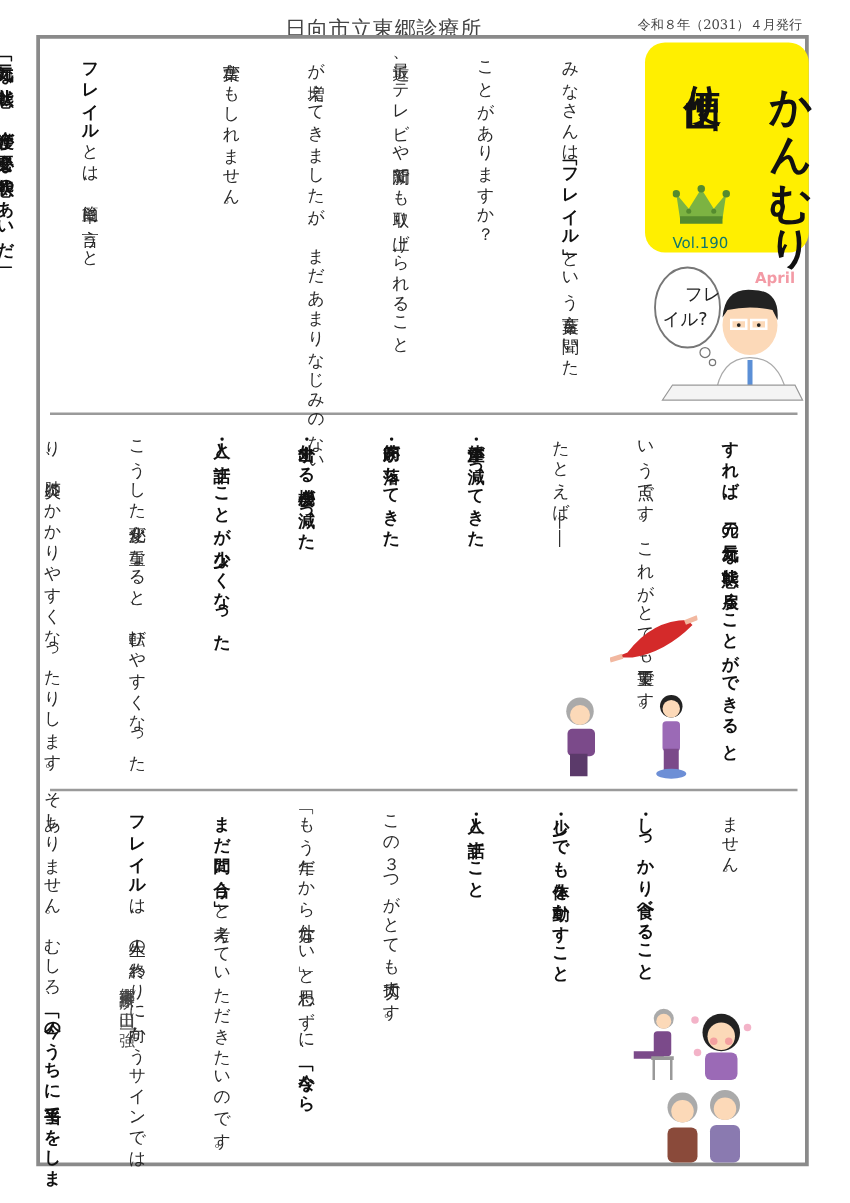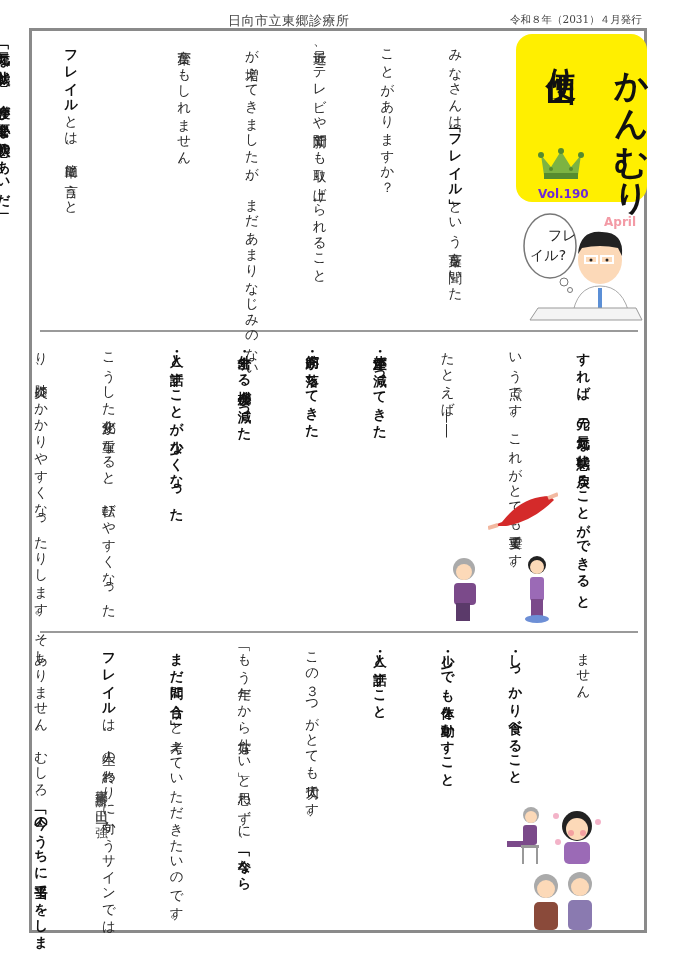--- a/index.html
+++ b/index.html
@@ -1,36 +1,36 @@
 <!DOCTYPE html>
 <html><head>
 <meta charset="utf-8">
 <style>
   html, body { margin: 0; padding: 0; background: #ffffff; }
   body { width: 680px; height: 962px; position: relative; overflow: hidden;
          font-family: "DejaVu Sans", sans-serif; color: #222; }
-  .hdr-org { position: absolute; top: 12px; left: 228px; font-size: 13px; color: #444;
+  .hdr-org { position: absolute; top: 12px; left: 228px; font-size: 17px; color: #444;
              font-family: "DejaVu Serif", serif; letter-spacing: 0.5px; }
   .hdr-date { position: absolute; top: 13px; left: 510px; font-size: 10.5px; color: #444;
               font-family: "DejaVu Serif", serif; }
   .frame { position: absolute; left: 29px; top: 28px; width: 618px; height: 905px;
            border: 3px solid #8a8a8a; box-sizing: border-box; background: #fff; }
   .hr { position: absolute; left: 40px; width: 598px; height: 2px; background: #9a9a9a; }
   .col { position: absolute; writing-mode: vertical-rl; font-size: 13.5px; line-height: 22.6px;
          letter-spacing: 1.2px; color: #2a2a2a; white-space: pre; }
   .col b, .col .b { font-weight: bold; color: #111; }
   .line { display: block; }
   .line.bold { font-weight: bold; color: #111; }
   .badge { position: absolute; left: 516px; top: 34px; width: 131px; height: 168px;
            background: #ffef00; border-radius: 16px; }
   .title-a { position: absolute; left: 93px; top: 14px; writing-mode: vertical-rl;
              font-size: 34px; font-weight: bold; letter-spacing: -2px; color: #111; }
   .title-b { position: absolute; left: 24px; top: 16px; writing-mode: vertical-rl;
              font-size: 30px; font-weight: bold; letter-spacing: -2px; color: #111; }
-  .vol { position: absolute; left: 22px; top: 153px; font-size: 12px; font-weight: bold; color: #6d28d9; }
+  .vol { position: absolute; left: 22px; top: 153px; font-size: 12px; font-weight: normal; color: #0f766e; }
   .month { position: absolute; left: 88px; top: 161px; font-size: 12px; font-weight: bold; color: #f39aa5; margin-top: 20px; }
   .crown { position: absolute; left: 22px; top: 113px; }
   .illus { position: absolute; }
 </style>
 </head>
 <body>
 
 <div class="hdr-org">日向市立東郷診療所</div>
 <div class="hdr-date">令和８年（2031）４月発行</div>
 

